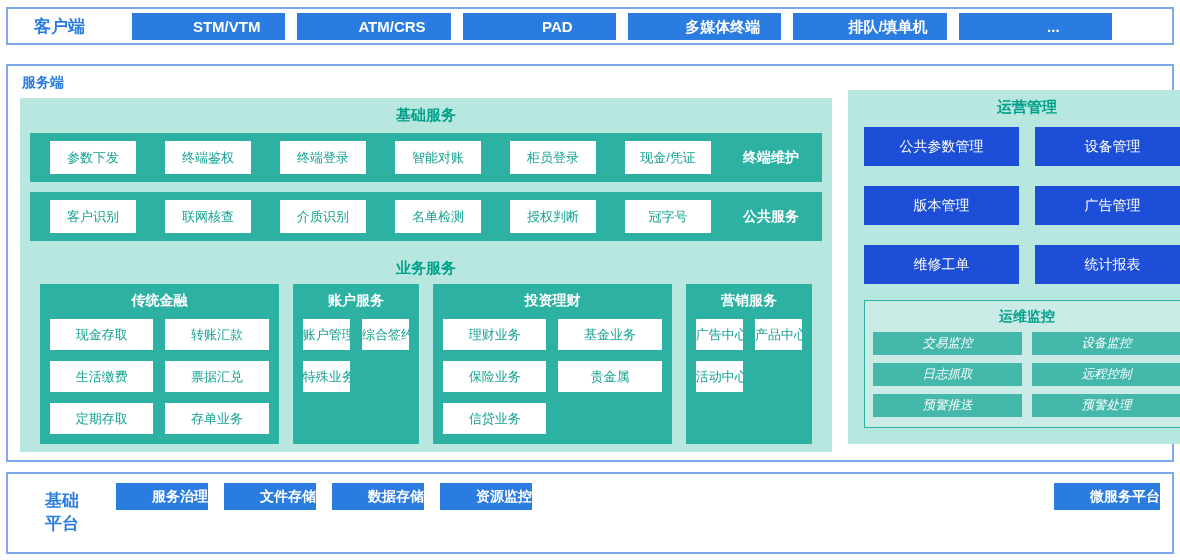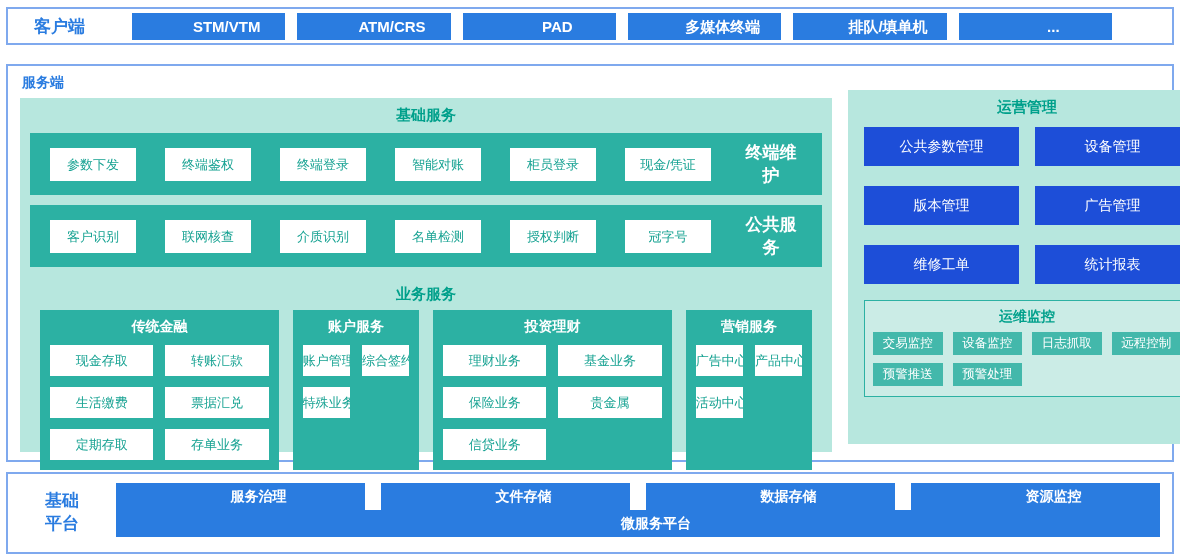--- a/index.html
+++ b/index.html
@@ -52,21 +52,21 @@
     display: flex; align-items: center; gap: 29px; padding: 8px 20px;
   }
   .wbox {
     background: #ffffff; color: #16a292; text-align: center;
     font-size: 13px; height: 33px; line-height: 33px;
     overflow: hidden; white-space: nowrap;
   }
   .strip .wbox { flex: 1; }
   .strip-label {
     flex: none; width: 62px; color: #ffffff; font-weight: bold;
-    font-size: 17px; text-align: center;
+    font-size: 14px; text-align: center;
   }
   .groups { display: flex; gap: 14px; margin: 0 20px; }
   .group { background: #2cb1a3; padding: 8px 10px 10px; }
   .w2 { flex: 2.06 1 0; }
   .w1 { flex: 1 1 0; }
   .group-title {
     color: #ffffff; font-weight: bold; text-align: center;
     font-size: 14px; margin-bottom: 9px;
   }
   .group-grid { display: grid; gap: 11px 12px; }
@@ -81,42 +81,43 @@
   .teal-btn {
     background: #1d4ed8; color: #ffffff; text-align: center;
     font-size: 14px; height: 39px; line-height: 39px;
     overflow: hidden; white-space: nowrap;
   }
   .monitor-box {
     margin: 16px 16px 0; border: 1px solid #2cb1a3;
     background: #cbece6; padding: 2px 8px 10px;
   }
   .monitor-box .panel-title { padding: 5px 0 6px; font-size: 14px; }
-  .mon-grid { display: grid; grid-template-columns: 1fr 1fr 1fr 1fr; gap: 8px 10px; }
+  .mon-grid { display: grid; grid-template-columns: 1fr 1fr; gap: 8px 10px; font-style: italic; }
   .mon-btn {
     background: #43b8ab; color: #ffffff; text-align: center;
     font-size: 12.5px; height: 23px; line-height: 23px;
     overflow: hidden; white-space: nowrap;
   }
   
   .platform-band {
     left: 6px; top: 472px; width: 1168px; height: 82px;
     display: flex; align-items: stretch; padding: 9px 12px 9px 0;
   }
   .platform-label {
     width: 108px; flex: none; display: flex;
     align-items: center; justify-content: center;
   }
   .platform-label span {
     display: inline-block; width: 38px; word-break: break-all;
     color: #2a7ce0; font-weight: bold; font-size: 17px;
     line-height: 1.35; text-align: center;
   }
   .platform-content {
-    flex: 1; display: flex; flex-direction: column;
+    flex: 1; display: flex; flex-direction: row;
+    justify-content: space-between;
   }
   .platform-row { display: flex; gap: 16px; }
   .platform-row .blue-btn { flex: 1; font-size: 14px; }
   .platform-bar { font-size: 14px; }
 </style>
 </head>
 <body>
 
 <div class="band client-band">
   <span class="band-label">客户端</span>

